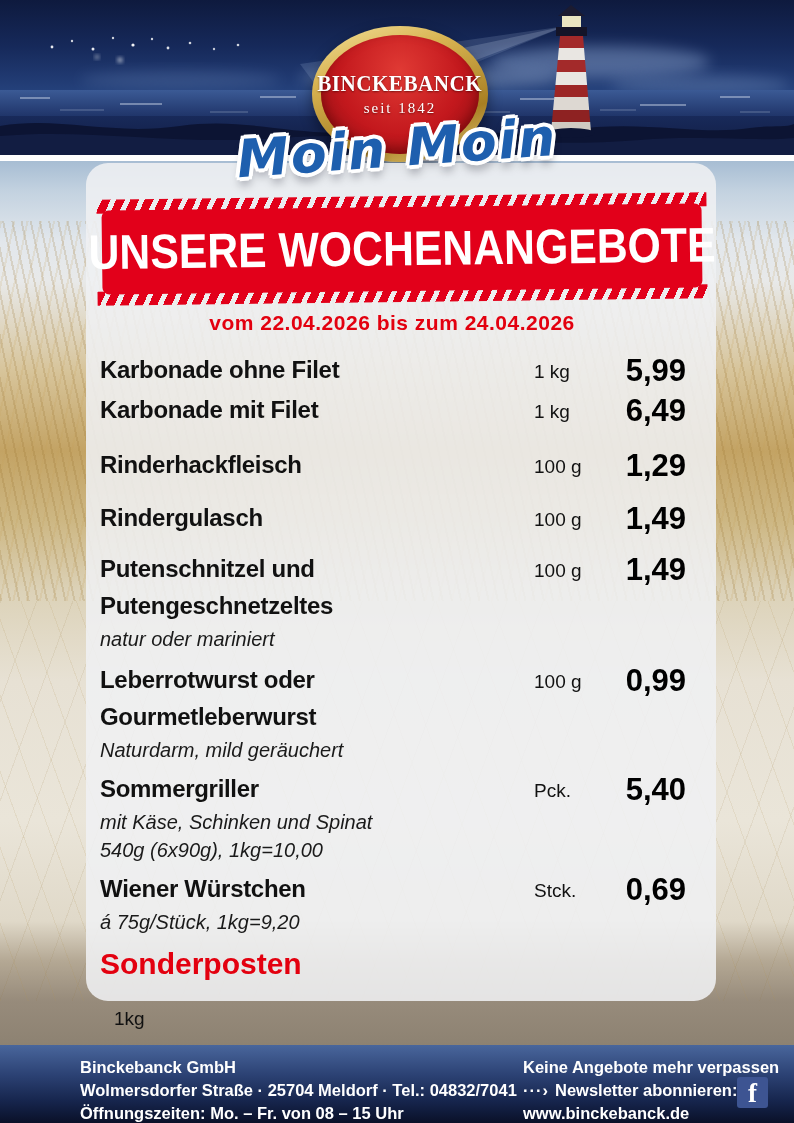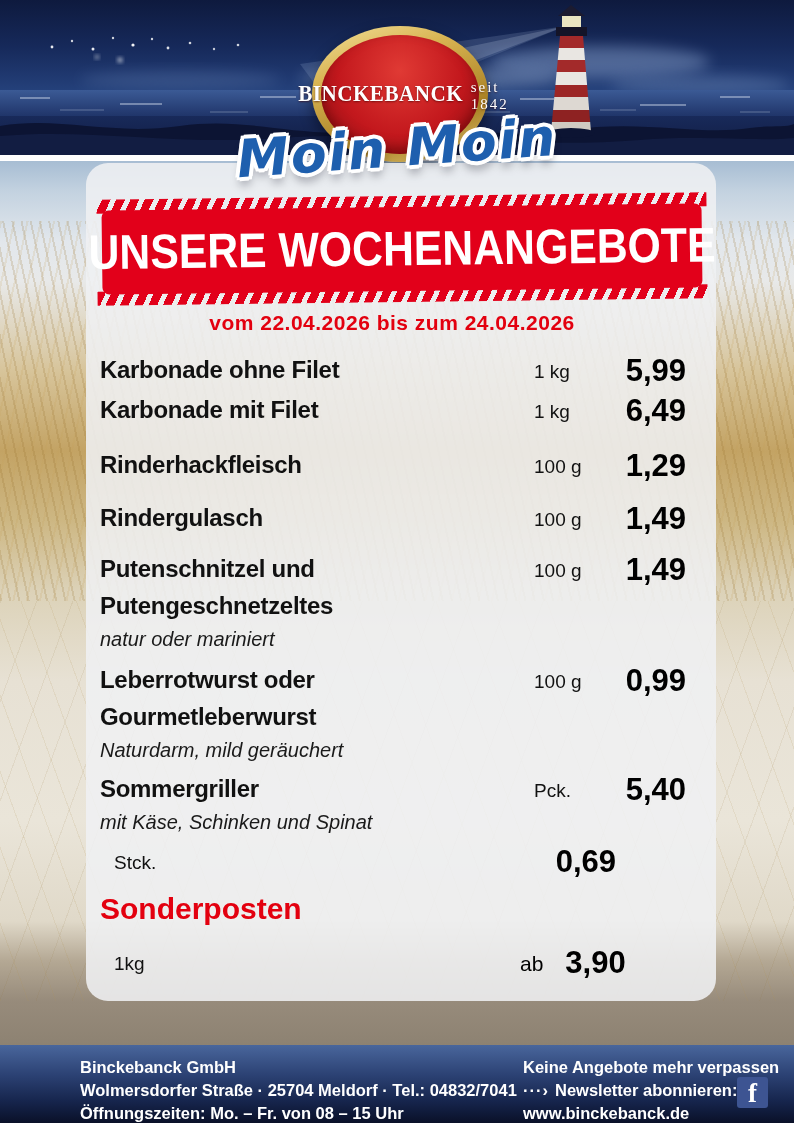--- a/index.html
+++ b/index.html
@@ -18,21 +18,21 @@
   .logo{
     position:absolute;left:312px;top:26px;width:176px;height:136px;z-index:5;
     border-radius:50%;
     background:linear-gradient(160deg,#f3e09a 0%,#d8b452 30%,#a87f22 70%,#e7cd7d 100%);
     box-shadow:0 6px 14px rgba(0,0,10,.45);
     display:flex;align-items:center;justify-content:center;
   }
   .logo-inner{
     width:158px;height:119px;border-radius:50%;
     background:radial-gradient(ellipse at 50% 30%,#e03a34 0%,#c3181d 55%,#8e0f14 100%);
-    display:flex;align-items:center;justify-content:center;
+    display:flex;flex-direction:column;align-items:center;justify-content:center;
     box-shadow:inset 0 -6px 12px rgba(80,0,0,.5);
   }
   .logo-title{
     font-family:"Liberation Serif",serif;font-weight:bold;color:#fff;
     font-size:23px;letter-spacing:.5px;transform:scaleX(.92);white-space:nowrap;
     text-shadow:0 1px 2px rgba(60,0,0,.6);
   }
   .logo-sub{
     font-family:"Liberation Serif",serif;color:#fff;font-size:15px;margin-top:3px;
     letter-spacing:2px;text-shadow:0 1px 2px rgba(60,0,0,.6);
@@ -268,32 +268,36 @@
             <div class="pname">Leberrotwurst oder Gourmetleberwurst</div>
             <div class="pnote">Naturdarm, mild geräuchert</div>
           </div>
           <div class="punit">100 g</div>
           <div class="pprice"><span>0,99</span></div>
         </div>
         <div class="row" style="margin-bottom: 7px;">
           <div>
             <div class="pname">Sommergriller</div>
             <div class="pnote">mit Käse, Schinken und Spinat</div>
+            <div class="pnote">540g (6x90g), 1kg=10,00</div>
           </div>
           <div class="punit">Pck.</div>
           <div class="pprice"><span>5,40</span></div>
         </div>
         <div class="row" style="margin-bottom: 11px;">
+          <div>
+            <div class="pname">Wiener Würstchen</div>
+            <div class="pnote">á 75g/Stück, 1kg=9,20</div>
+          </div>
           <div class="punit">Stck.</div>
           <div class="pprice"><span>0,69</span></div>
         </div>
         <div class="special-heading">Sonderposten</div>
         <div class="row">
           <div class="punit">1kg</div>
-          <div class="pprice"><span class="pprefix">ab</span><span>3,90</span></div>
         </div>
       </div>
   </div>
 
   <div class="footer">
     <div class="f-left">
       <div>Binckebanck GmbH</div>
       <div>Wolmersdorfer Straße · 25704 Meldorf · Tel.: 04832/7041</div>
       <div>Öffnungszeiten: Mo. – Fr. von 08 – 15 Uhr</div>
     </div>

